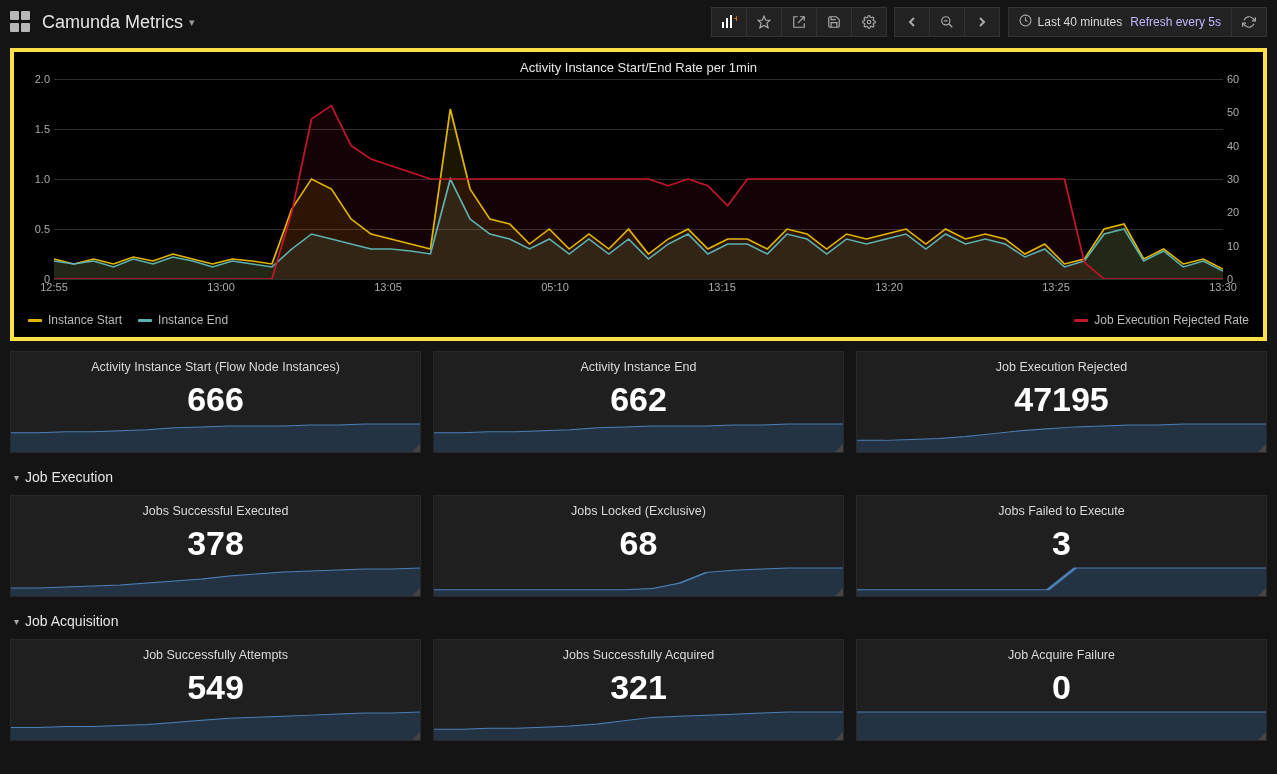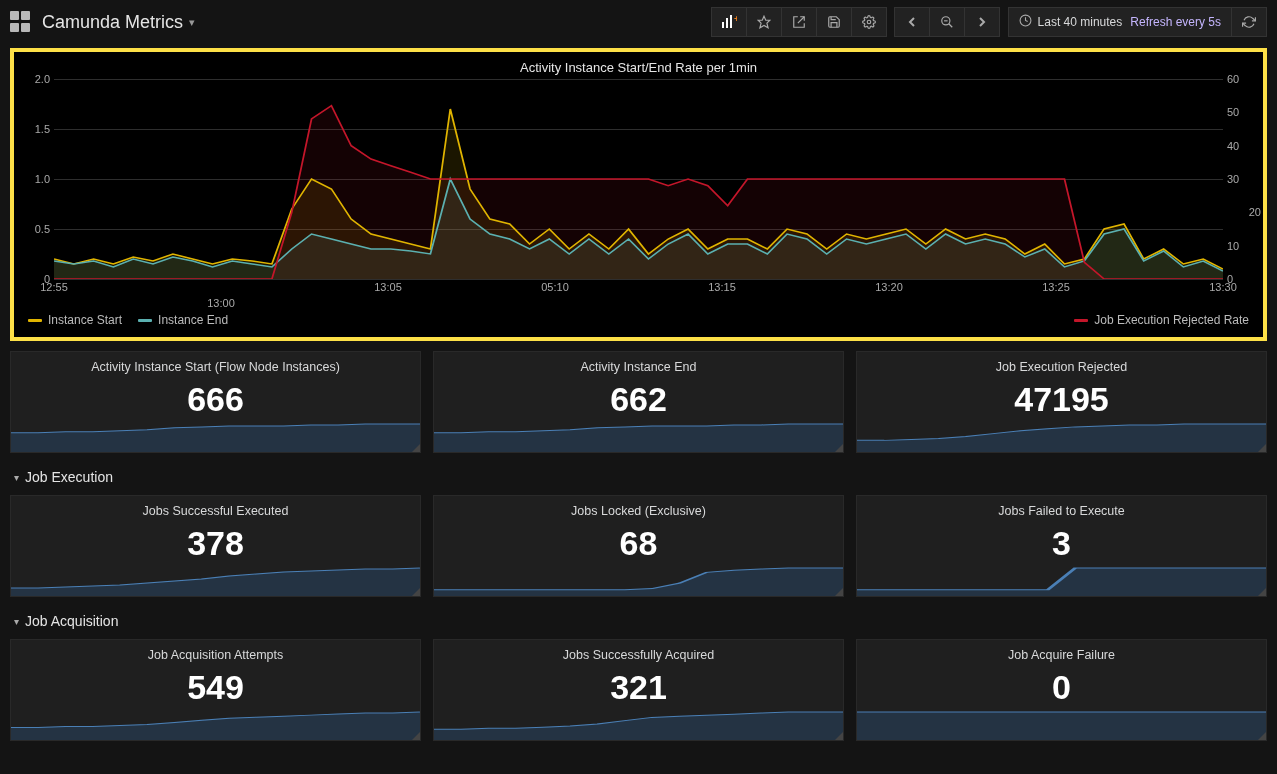--- a/index.html
+++ b/index.html
@@ -148,21 +148,21 @@
       <div class="y-axis-left" id="y-left">
           <div class="y-tick" style="top: 200px;">0</div>
           <div class="y-tick" style="top: 150px;">0.5</div>
           <div class="y-tick" style="top: 100px;">1.0</div>
           <div class="y-tick" style="top: 50px;">1.5</div>
           <div class="y-tick" style="top: 0px;">2.0</div>
         </div>
       <div class="y-axis-right" id="y-right">
           <div class="y-tick" style="top: 200px;">0</div>
           <div class="y-tick" style="top: 166.667px;">10</div>
-          <div class="y-tick" style="top: 133.333px; text-align: right;">20</div>
+          <div class="y-tick" style="top: 133.333px;">20</div>
           <div class="y-tick" style="top: 100px;">30</div>
           <div class="y-tick" style="top: 66.6667px;">40</div>
           <div class="y-tick" style="top: 33.3333px;">50</div>
           <div class="y-tick" style="top: 0px;">60</div>
         </div>
       <div class="grid" id="grid">
           <div class="grid-line" style="top: 200px;"></div>
           <div class="grid-line" style="top: 150px;"></div>
           <div class="grid-line" style="top: 100px;"></div>
           <div class="grid-line" style="top: 50px;"></div>
@@ -171,21 +171,21 @@
       <svg class="lines" id="chart-svg" viewBox="0 0 1000 200" preserveAspectRatio="none">
           <path d="M0.0,180.0 L16.9,185.0 L33.9,180.0 L50.8,185.0 L67.8,178.0 L84.7,182.0 L101.7,175.0 L118.6,180.0 L135.6,185.0 L152.5,180.0 L169.5,182.0 L186.4,185.0 L203.4,130.0 L220.3,100.0 L237.3,110.0 L254.2,140.0 L271.2,155.0 L288.1,160.0 L305.1,165.0 L322.0,170.0 L339.0,30.0 L355.9,110.0 L372.9,140.0 L389.8,145.0 L406.8,165.0 L423.7,150.0 L440.7,170.0 L457.6,155.0 L474.6,170.0 L491.5,150.0 L508.5,175.0 L525.4,160.0 L542.4,150.0 L559.3,170.0 L576.3,160.0 L593.2,160.0 L610.2,170.0 L627.1,150.0 L644.1,155.0 L661.0,170.0 L678.0,155.0 L694.9,160.0 L711.9,155.0 L728.8,150.0 L745.8,165.0 L762.7,150.0 L779.7,160.0 L796.6,155.0 L813.6,160.0 L830.5,175.0 L847.5,165.0 L864.4,185.0 L881.4,180.0 L898.3,150.0 L915.3,145.0 L932.2,180.0 L949.2,170.0 L966.1,185.0 L983.1,180.0 L1000.0,190.0 L1000,200 L0,200 Z" fill="#e0b400" fill-opacity="0.12" stroke="none"></path>
           <path d="M0.0,182.0 L16.9,185.0 L33.9,182.0 L50.8,188.0 L67.8,180.0 L84.7,185.0 L101.7,178.0 L118.6,182.0 L135.6,188.0 L152.5,182.0 L169.5,185.0 L186.4,188.0 L203.4,170.0 L220.3,155.0 L237.3,160.0 L254.2,165.0 L271.2,170.0 L288.1,170.0 L305.1,172.0 L322.0,175.0 L339.0,100.0 L355.9,140.0 L372.9,155.0 L389.8,160.0 L406.8,170.0 L423.7,160.0 L440.7,175.0 L457.6,160.0 L474.6,175.0 L491.5,160.0 L508.5,180.0 L525.4,165.0 L542.4,155.0 L559.3,175.0 L576.3,165.0 L593.2,165.0 L610.2,175.0 L627.1,155.0 L644.1,160.0 L661.0,175.0 L678.0,160.0 L694.9,165.0 L711.9,160.0 L728.8,155.0 L745.8,170.0 L762.7,155.0 L779.7,165.0 L796.6,160.0 L813.6,165.0 L830.5,178.0 L847.5,170.0 L864.4,188.0 L881.4,182.0 L898.3,155.0 L915.3,150.0 L932.2,182.0 L949.2,172.0 L966.1,188.0 L983.1,182.0 L1000.0,192.0 L1000,200 L0,200 Z" fill="#5bb0b0" fill-opacity="0.12" stroke="none"></path>
           <path d="M0.0,200.0 L16.9,200.0 L33.9,200.0 L50.8,200.0 L67.8,200.0 L84.7,200.0 L101.7,200.0 L118.6,200.0 L135.6,200.0 L152.5,200.0 L169.5,200.0 L186.4,200.0 L203.4,133.3 L220.3,40.0 L237.3,26.7 L254.2,66.7 L271.2,80.0 L288.1,86.7 L305.1,93.3 L322.0,100.0 L339.0,100.0 L355.9,100.0 L372.9,100.0 L389.8,100.0 L406.8,100.0 L423.7,100.0 L440.7,100.0 L457.6,100.0 L474.6,100.0 L491.5,100.0 L508.5,100.0 L525.4,106.7 L542.4,100.0 L559.3,106.7 L576.3,126.7 L593.2,100.0 L610.2,100.0 L627.1,100.0 L644.1,100.0 L661.0,100.0 L678.0,100.0 L694.9,100.0 L711.9,100.0 L728.8,100.0 L745.8,100.0 L762.7,100.0 L779.7,100.0 L796.6,100.0 L813.6,100.0 L830.5,100.0 L847.5,100.0 L864.4,100.0 L881.4,183.3 L898.3,200.0 L915.3,200.0 L932.2,200.0 L949.2,200.0 L966.1,200.0 L983.1,200.0 L1000.0,200.0 L1000,200 L0,200 Z" fill="#c4162a" fill-opacity="0.10"></path>
           <path d="M0.0,180.0 L16.9,185.0 L33.9,180.0 L50.8,185.0 L67.8,178.0 L84.7,182.0 L101.7,175.0 L118.6,180.0 L135.6,185.0 L152.5,180.0 L169.5,182.0 L186.4,185.0 L203.4,130.0 L220.3,100.0 L237.3,110.0 L254.2,140.0 L271.2,155.0 L288.1,160.0 L305.1,165.0 L322.0,170.0 L339.0,30.0 L355.9,110.0 L372.9,140.0 L389.8,145.0 L406.8,165.0 L423.7,150.0 L440.7,170.0 L457.6,155.0 L474.6,170.0 L491.5,150.0 L508.5,175.0 L525.4,160.0 L542.4,150.0 L559.3,170.0 L576.3,160.0 L593.2,160.0 L610.2,170.0 L627.1,150.0 L644.1,155.0 L661.0,170.0 L678.0,155.0 L694.9,160.0 L711.9,155.0 L728.8,150.0 L745.8,165.0 L762.7,150.0 L779.7,160.0 L796.6,155.0 L813.6,160.0 L830.5,175.0 L847.5,165.0 L864.4,185.0 L881.4,180.0 L898.3,150.0 L915.3,145.0 L932.2,180.0 L949.2,170.0 L966.1,185.0 L983.1,180.0 L1000.0,190.0 " fill="none" stroke="#e0b400" stroke-width="1.5"></path>
           <path d="M0.0,182.0 L16.9,185.0 L33.9,182.0 L50.8,188.0 L67.8,180.0 L84.7,185.0 L101.7,178.0 L118.6,182.0 L135.6,188.0 L152.5,182.0 L169.5,185.0 L186.4,188.0 L203.4,170.0 L220.3,155.0 L237.3,160.0 L254.2,165.0 L271.2,170.0 L288.1,170.0 L305.1,172.0 L322.0,175.0 L339.0,100.0 L355.9,140.0 L372.9,155.0 L389.8,160.0 L406.8,170.0 L423.7,160.0 L440.7,175.0 L457.6,160.0 L474.6,175.0 L491.5,160.0 L508.5,180.0 L525.4,165.0 L542.4,155.0 L559.3,175.0 L576.3,165.0 L593.2,165.0 L610.2,175.0 L627.1,155.0 L644.1,160.0 L661.0,175.0 L678.0,160.0 L694.9,165.0 L711.9,160.0 L728.8,155.0 L745.8,170.0 L762.7,155.0 L779.7,165.0 L796.6,160.0 L813.6,165.0 L830.5,178.0 L847.5,170.0 L864.4,188.0 L881.4,182.0 L898.3,155.0 L915.3,150.0 L932.2,182.0 L949.2,172.0 L966.1,188.0 L983.1,182.0 L1000.0,192.0 " fill="none" stroke="#5bb0b0" stroke-width="1.5"></path>
           <path d="M0.0,200.0 L16.9,200.0 L33.9,200.0 L50.8,200.0 L67.8,200.0 L84.7,200.0 L101.7,200.0 L118.6,200.0 L135.6,200.0 L152.5,200.0 L169.5,200.0 L186.4,200.0 L203.4,133.3 L220.3,40.0 L237.3,26.7 L254.2,66.7 L271.2,80.0 L288.1,86.7 L305.1,93.3 L322.0,100.0 L339.0,100.0 L355.9,100.0 L372.9,100.0 L389.8,100.0 L406.8,100.0 L423.7,100.0 L440.7,100.0 L457.6,100.0 L474.6,100.0 L491.5,100.0 L508.5,100.0 L525.4,106.7 L542.4,100.0 L559.3,106.7 L576.3,126.7 L593.2,100.0 L610.2,100.0 L627.1,100.0 L644.1,100.0 L661.0,100.0 L678.0,100.0 L694.9,100.0 L711.9,100.0 L728.8,100.0 L745.8,100.0 L762.7,100.0 L779.7,100.0 L796.6,100.0 L813.6,100.0 L830.5,100.0 L847.5,100.0 L864.4,100.0 L881.4,183.3 L898.3,200.0 L915.3,200.0 L932.2,200.0 L949.2,200.0 L966.1,200.0 L983.1,200.0 L1000.0,200.0 " fill="none" stroke="#c4162a" stroke-width="1.5"></path>
         </svg>
       <div class="x-axis" id="x-axis">
           <div class="x-tick" style="left: 0%;">12:55</div>
-          <div class="x-tick" style="left: 14.2857%; margin-top: 16px;">13:00</div>
+          <div class="x-tick" style="left: 14.2857%;">13:00</div>
           <div class="x-tick" style="left: 28.5714%;">13:05</div>
           <div class="x-tick" style="left: 42.8571%;">05:10</div>
           <div class="x-tick" style="left: 57.1429%;">13:15</div>
           <div class="x-tick" style="left: 71.4286%;">13:20</div>
           <div class="x-tick" style="left: 85.7143%;">13:25</div>
           <div class="x-tick" style="left: 100%;">13:30</div>
         </div>
     </div>
     <div class="legend">
       <div class="legend-left">
@@ -268,21 +268,21 @@
         <div class="corner"></div>
       </div>
     </div>
 
   <div class="section-header">
     <span class="chev">▾</span>
     <span>Job Acquisition</span>
   </div>
   <div class="row" id="row3">
       <div class="stat-panel">
-        <div class="stat-title">Job Acquisition Attempts</div>
+        <div class="stat-title">Job Successfully Attempts</div>
         <div class="stat-value">549</div>
         <div class="spark"><svg viewBox="0 0 100 30" preserveAspectRatio="none">
             <path d="M0,17.6 L6.666666666666667,17.6 L13.333333333333334,16.560000000000002 L20,16.560000000000002 L26.666666666666668,15.52 L33.33333333333333,14.48 L40,12.4 L46.666666666666664,10.32 L53.333333333333336,8.239999999999998 L60,7.199999999999999 L66.66666666666666,6.16 L73.33333333333333,5.120000000000001 L80,4.079999999999998 L86.66666666666667,3.039999999999999 L93.33333333333333,3.039999999999999 L100,2 L100,30 L0,30 Z" fill="#2f5a87" fill-opacity="0.35"></path>
             <path d="M0,17.6 L6.666666666666667,17.6 L13.333333333333334,16.560000000000002 L20,16.560000000000002 L26.666666666666668,15.52 L33.33333333333333,14.48 L40,12.4 L46.666666666666664,10.32 L53.333333333333336,8.239999999999998 L60,7.199999999999999 L66.66666666666666,6.16 L73.33333333333333,5.120000000000001 L80,4.079999999999998 L86.66666666666667,3.039999999999999 L93.33333333333333,3.039999999999999 L100,2 " fill="none" stroke="#4a7fb5" stroke-width="1"></path>
           </svg></div>
         <div class="corner"></div>
       </div>
       <div class="stat-panel">
         <div class="stat-title">Jobs Successfully Acquired</div>
         <div class="stat-value">321</div>

